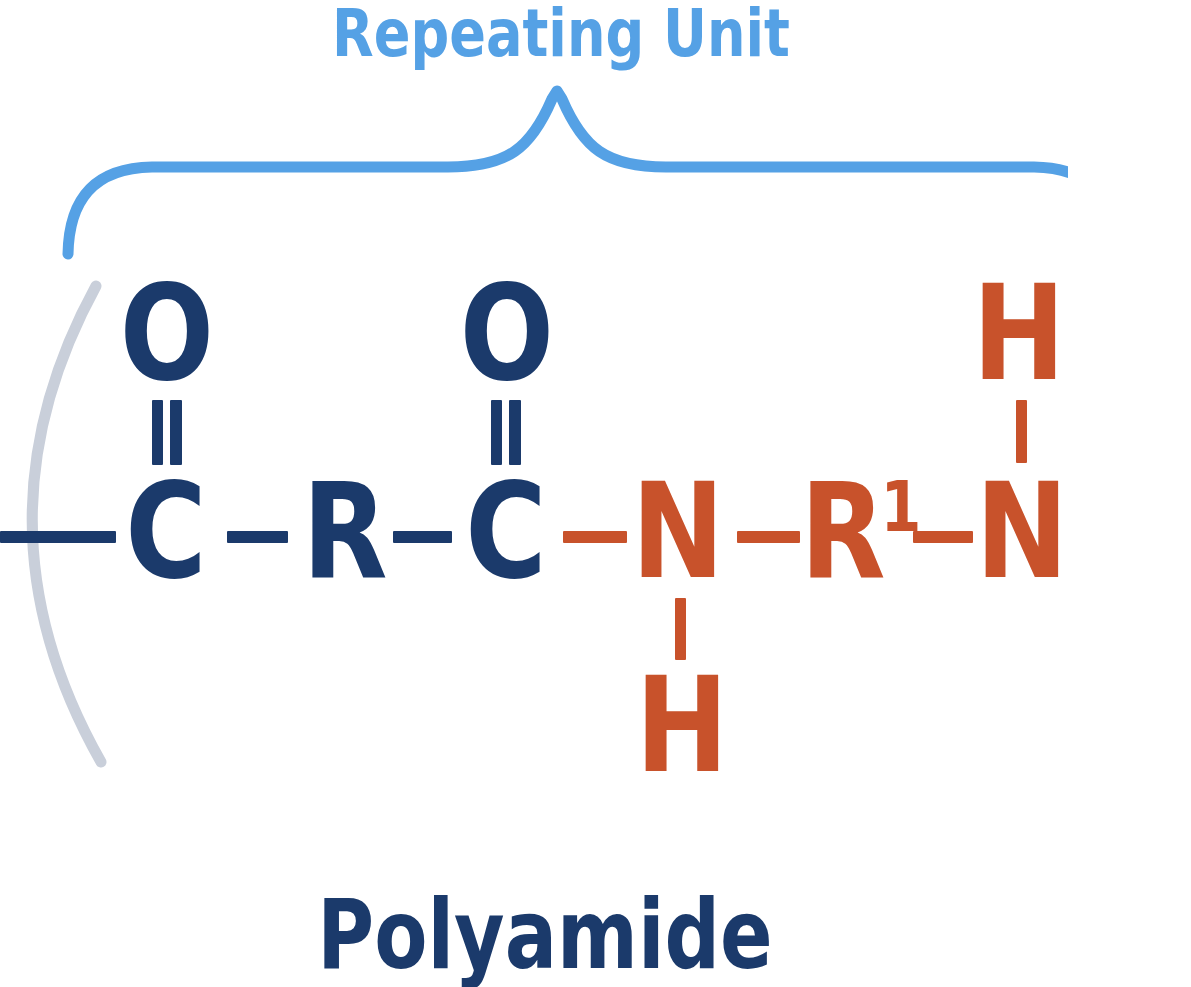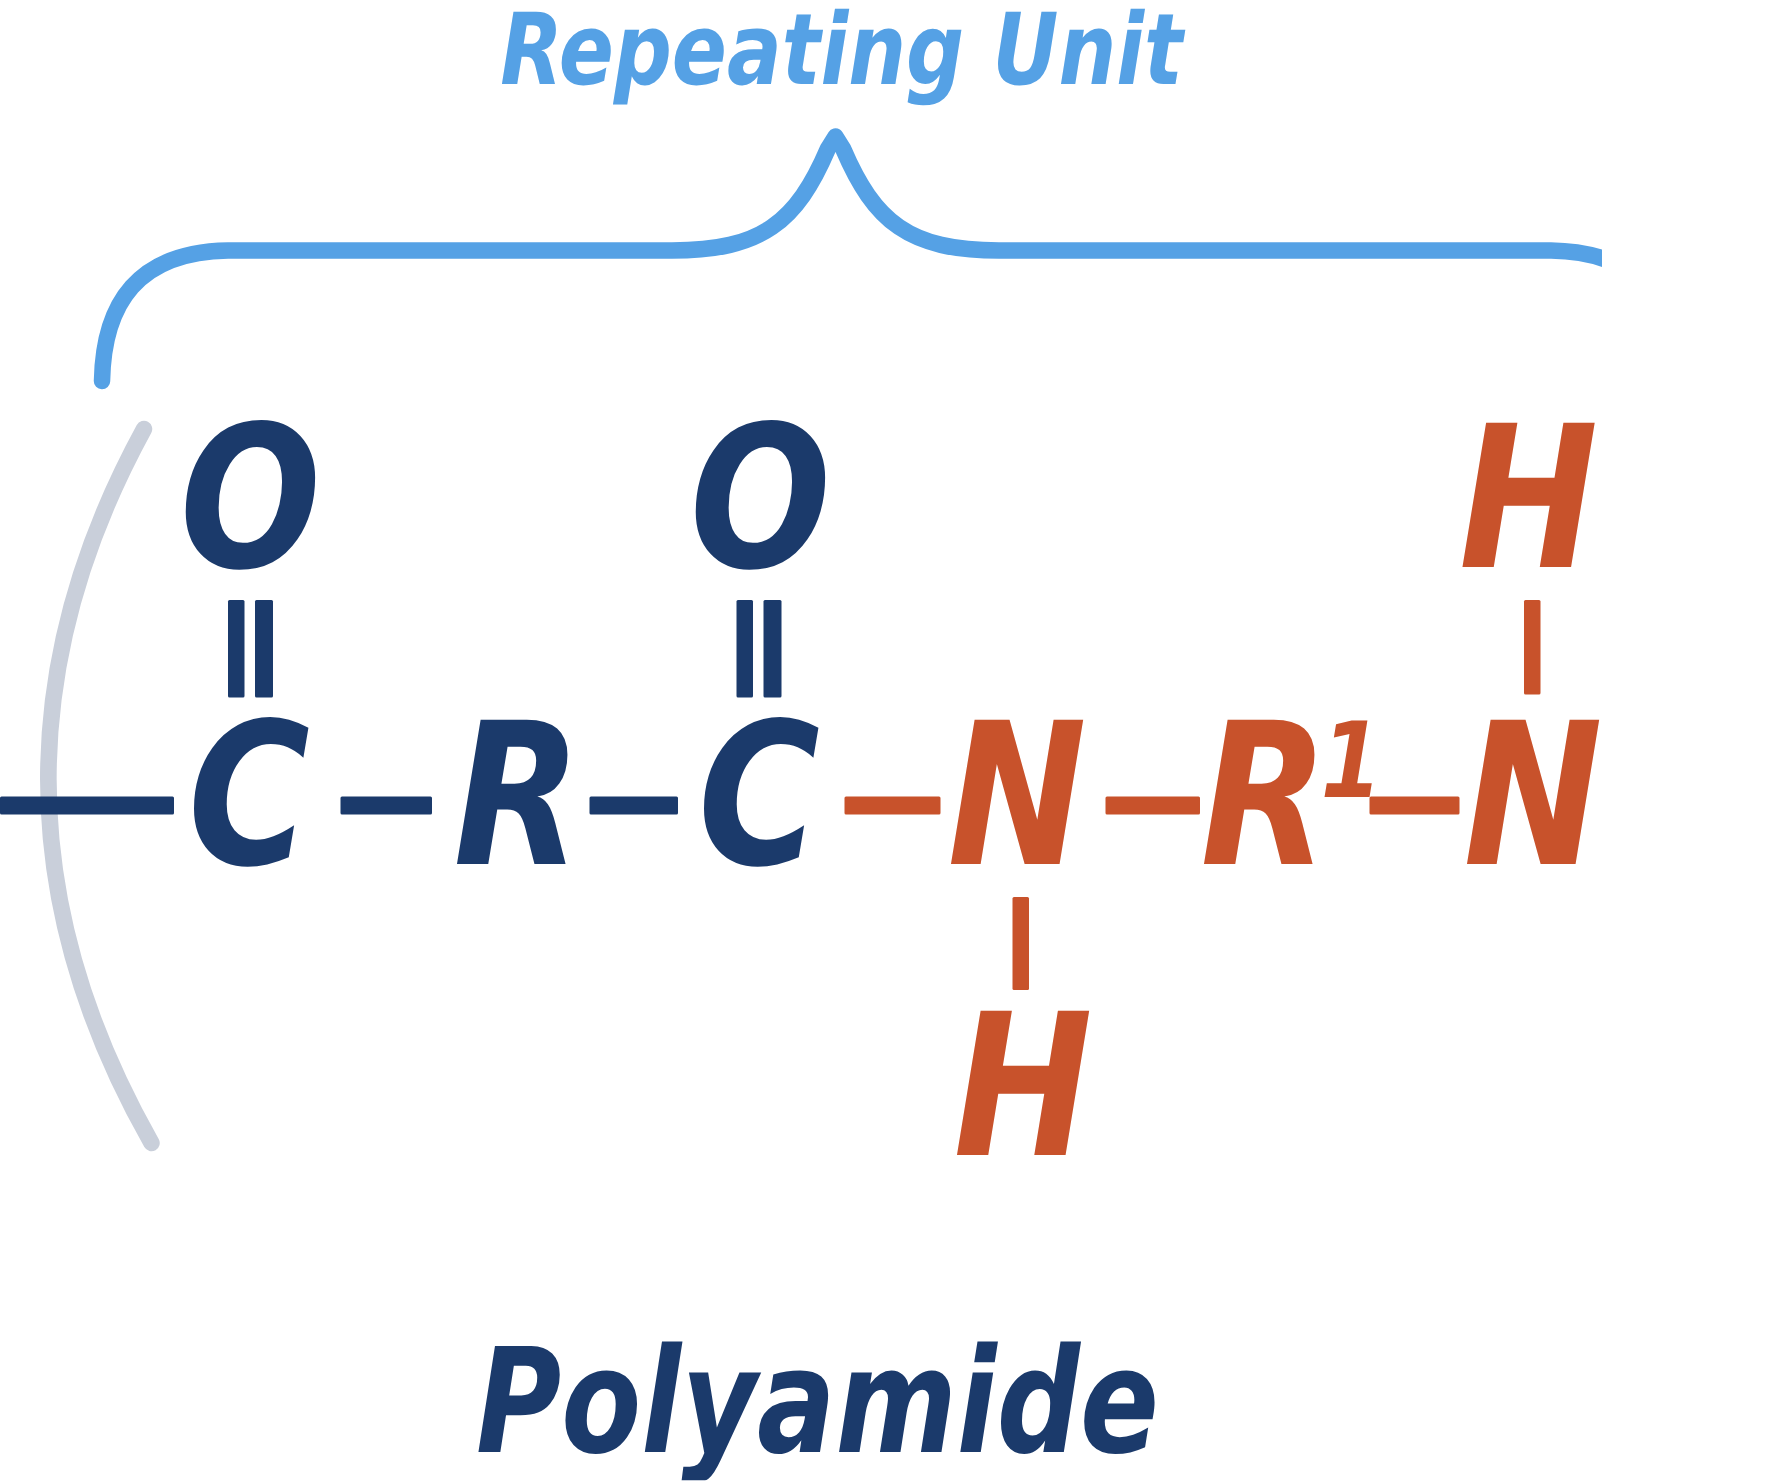--- a/index.html
+++ b/index.html
@@ -13,21 +13,20 @@
     padding: 0;
     background: #ffffff;
   }
   .stage {
     position: relative;
     width: 1068px;
     height: 987px;
     background: #ffffff;
     overflow: hidden;
     font-family: "DejaVu Sans", "Liberation Sans", sans-serif;
-    font-style: italic;
   }
   .strokes {
     position: absolute;
     left: 0; top: 0;
     width: 1191px;
     height: 987px;
   }
   .brace {
     fill: none;
     stroke: var(--blue);

